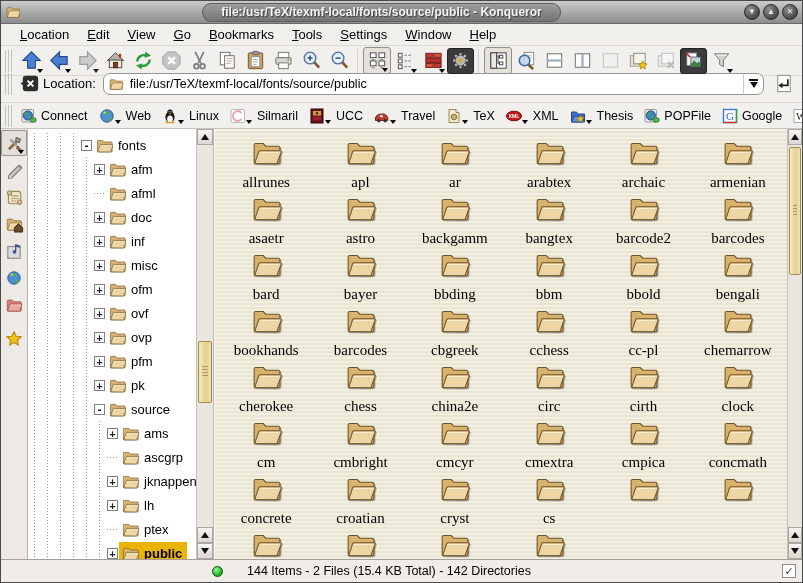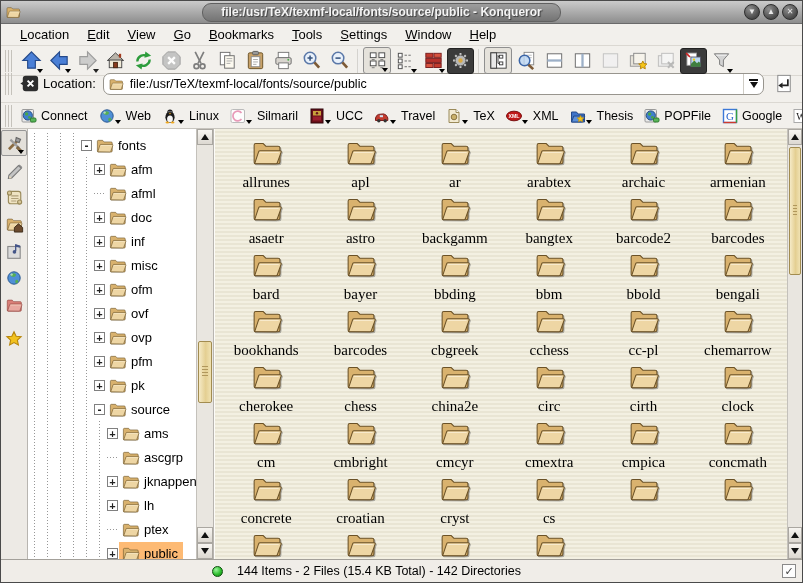--- a/index.html
+++ b/index.html
@@ -55,21 +55,21 @@
   .treewrap{width:186px;flex:none;display:flex;background:#fff;border-right:1px solid #b8b5b0;min-height:0;}
   .tree{flex:1;padding-top:4px;overflow:hidden;font-size:13px;}
   .trow{display:flex;align-items:center;height:24px;}
   .guide{width:13px;height:24px;flex:none;background-image:repeating-linear-gradient(180deg,#979797 0 1px,transparent 1px 3px);
     background-size:1px 24px;background-position:6px 0;background-repeat:no-repeat;}
   .stub{width:13px;height:24px;flex:none;background-image:repeating-linear-gradient(90deg,#979797 0 1px,transparent 1px 3px);
     background-size:10px 1px;background-position:1px 12px;background-repeat:no-repeat;}
   .exp{width:11px;height:11px;flex:none;margin:0 1px;border:1px solid #808080;background:#fff;
     font:bold 10px/9px "DejaVu Sans Mono",monospace;text-align:center;color:#222;}
   .titem{display:flex;align-items:center;gap:4px;padding:2px 5px 2px 2px;}
-  .titem.sel{background:#fdba74;}
+  .titem.sel{background:#eab308;font-weight:bold;}
   .tlabel{white-space:nowrap;}
   
   .sb{width:17px;flex:none;background:#e9e6e0;border-left:1px solid #c4c1bb;position:relative;}
   .sb-btn{position:absolute;left:0;right:0;height:16px;background:linear-gradient(#f7f5f1,#dcd8d1);border:1px solid #aaa7a1;
     display:flex;align-items:center;justify-content:center;}
   .sb-arrow-up{width:0;height:0;border-left:4px solid transparent;border-right:4px solid transparent;border-bottom:6px solid #111;}
   .sb-arrow-down{width:0;height:0;border-left:4px solid transparent;border-right:4px solid transparent;border-top:6px solid #111;}
   .sb-thumb{position:absolute;left:1px;right:1px;background:linear-gradient(90deg,#f5eac6,#e4cf92 55%,#f0e2b2);
     border:1px solid #a28c50;border-radius:2px;}
   .sb-thumb::after{content:"";position:absolute;left:3px;right:3px;top:50%;height:12px;transform:translateY(-50%);
@@ -81,21 +81,21 @@
     grid-auto-rows:56px;padding:7px 2px 0 4px;overflow:hidden;}
   .fcell{display:flex;flex-direction:column;align-items:center;}
   .ficon{filter:drop-shadow(1.5px 1.5px 0.5px rgba(95,95,95,.5));}
   .flabel{font-family:"Liberation Serif",serif;font-size:15px;margin-top:1px;white-space:nowrap;}
   .main-sb{position:absolute;top:0;right:0;bottom:0;width:15px;background:#e9e6e0;border-left:1px solid #c4c1bb;}
   
   .statusbar{height:23px;flex:none;display:flex;align-items:center;background:#f0ede8;border-top:1px solid #a3a09a;
     padding:0 6px;font-size:12.5px;}
   .led{width:11px;height:11px;flex:none;border-radius:50%;margin-left:205px;border:1px solid #0c4f0c;
     background:radial-gradient(circle at 35% 30%,#9df59d,#2fbf2f 55%,#127a12);}
-  .status-text{margin-left:14px;white-space:nowrap;}
+  .status-text{margin-left:24px;white-space:nowrap;}
   .status-check{margin-left:auto;width:14px;height:14px;border:1px solid #8a8a8a;background:#fdfdfd;
     font-size:11px;line-height:12px;text-align:center;color:#444;}
 </style>
 </head>
 <body>
 
 <div class="window">
 
   <div class="titlebar">
     <span class="title-app-icon" id="title-app-icon"><svg width="16" height="16" viewBox="0 0 32 32">

